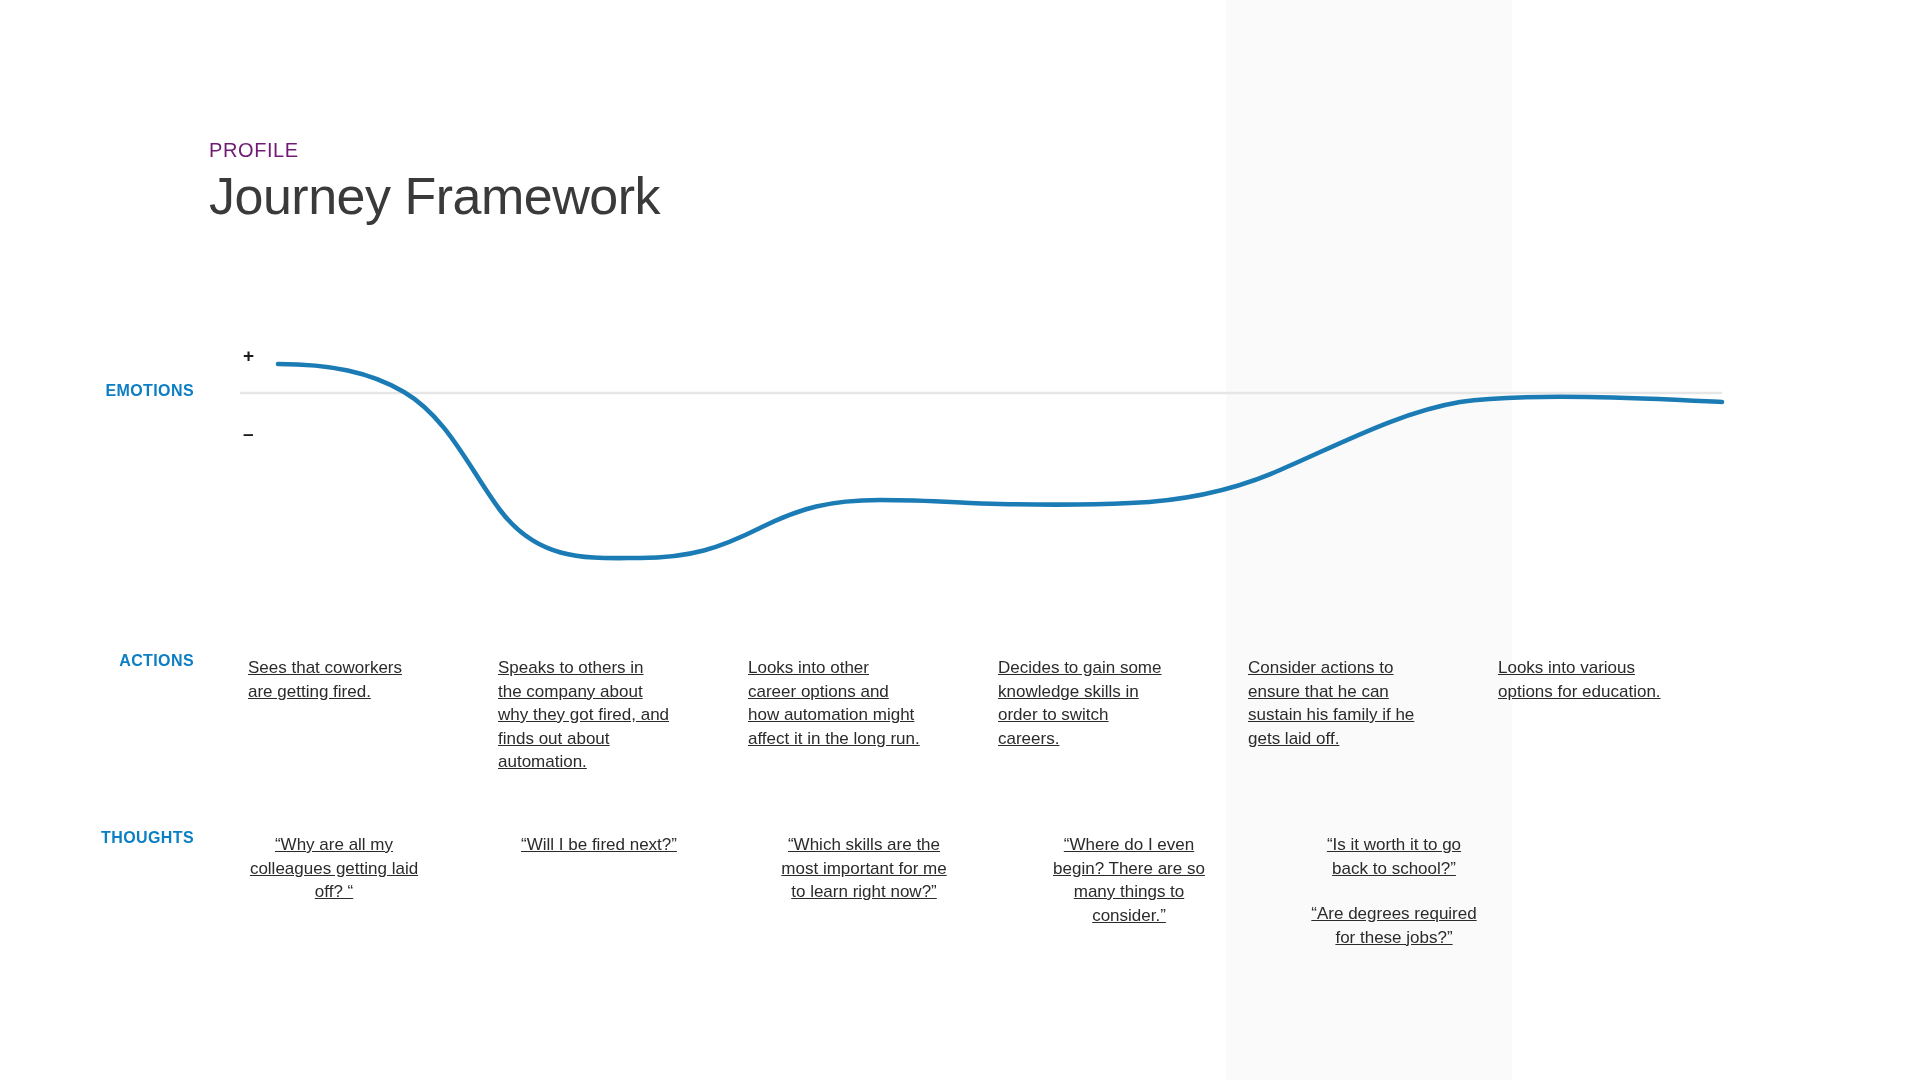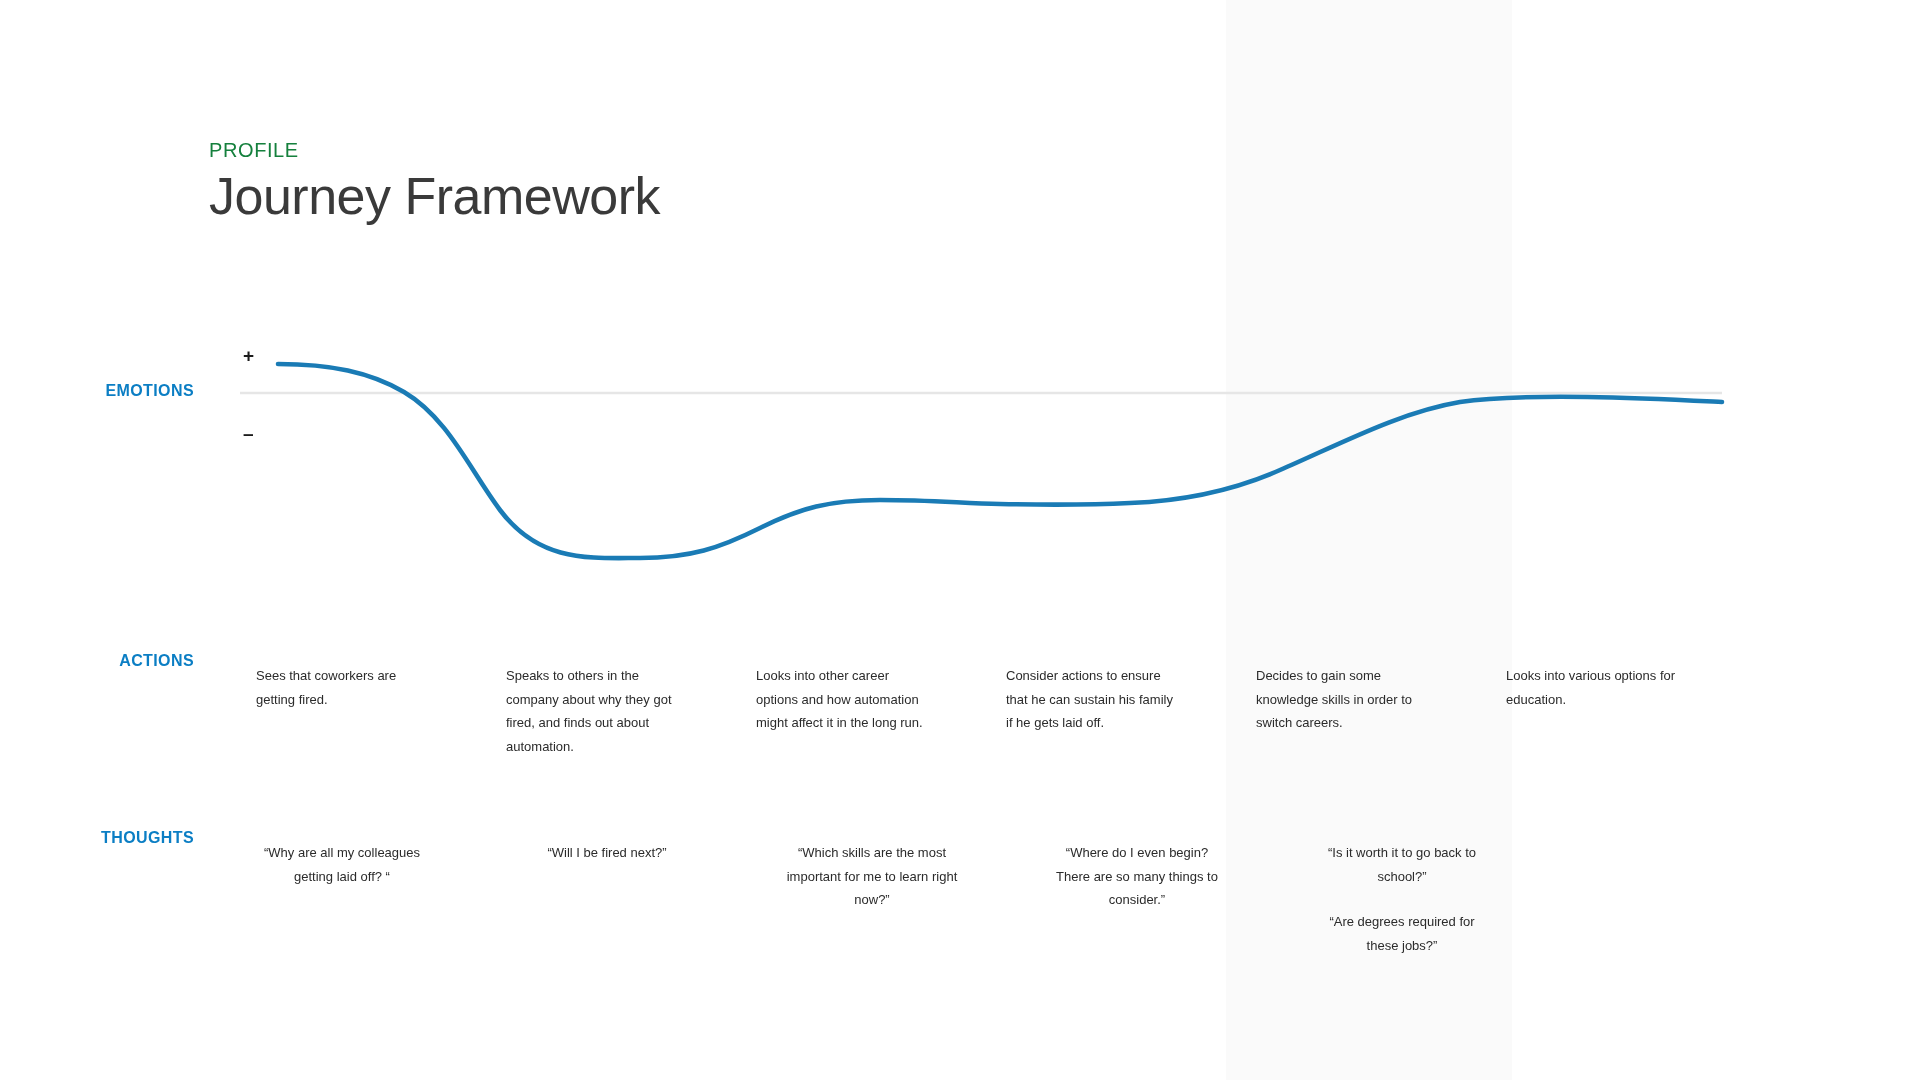--- a/index.html
+++ b/index.html
@@ -29,21 +29,21 @@
 
   
   #header {
     position: absolute;
     left: 209px;
     top: 140px;
   }
   #eyebrow {
     font-size: 20px;
     letter-spacing: 0.6px;
-    color: #15803d;
+    color: #701a75;
     line-height: 1;
     margin: 0 0 8px 0;
     font-weight: 400;
   }
   #page-title {
     font-size: 52px;
     font-weight: 400;
     color: #3a3a3a;
     line-height: 1.08;
     margin: 0;
@@ -93,25 +93,26 @@
   }
   #actions-row  { top: 648px; }
   #thoughts-row { top: 825px; text-align: center; }
 
   .cell {
     width: 265px;
     padding-right: 0;
     box-sizing: border-box;
   }
   .cell p {
-    margin: 16px;
-    font-size: 13px;
+    margin: 8px;
+    font-size: 17px;
     line-height: 23.5px;
     color: #2b2b2b;
     max-width: 172px;
+    text-decoration: underline;
   }
   .cell p + p {
     margin-top: 22px;
   }
 </style>
 </head>
 <body>
 
 <div id="highlight-band"></div>
 
@@ -146,24 +147,24 @@
   <div class="cell">
       <p>Sees that coworkers are getting fired.</p>
     </div>
   <div class="cell">
       <p>Speaks to others in the company about why they got fired, and finds out about automation.</p>
     </div>
   <div class="cell">
       <p>Looks into other career options and how automation might affect it in the long run.</p>
     </div>
   <div class="cell">
-      <p>Consider actions to ensure that he can sustain his family if he gets laid off.</p>
+      <p>Decides to gain some knowledge skills in order to switch careers.</p>
     </div>
   <div class="cell">
-      <p>Decides to gain some knowledge skills in order to switch careers.</p>
+      <p>Consider actions to ensure that he can sustain his family if he gets laid off.</p>
     </div>
   <div class="cell">
       <p>Looks into various options for education.</p>
     </div>
 </div>
 
 <div class="grid-row" id="thoughts-row">
   <div class="cell">
     <p>“Why are all my colleagues getting laid off? “</p>
   </div>

